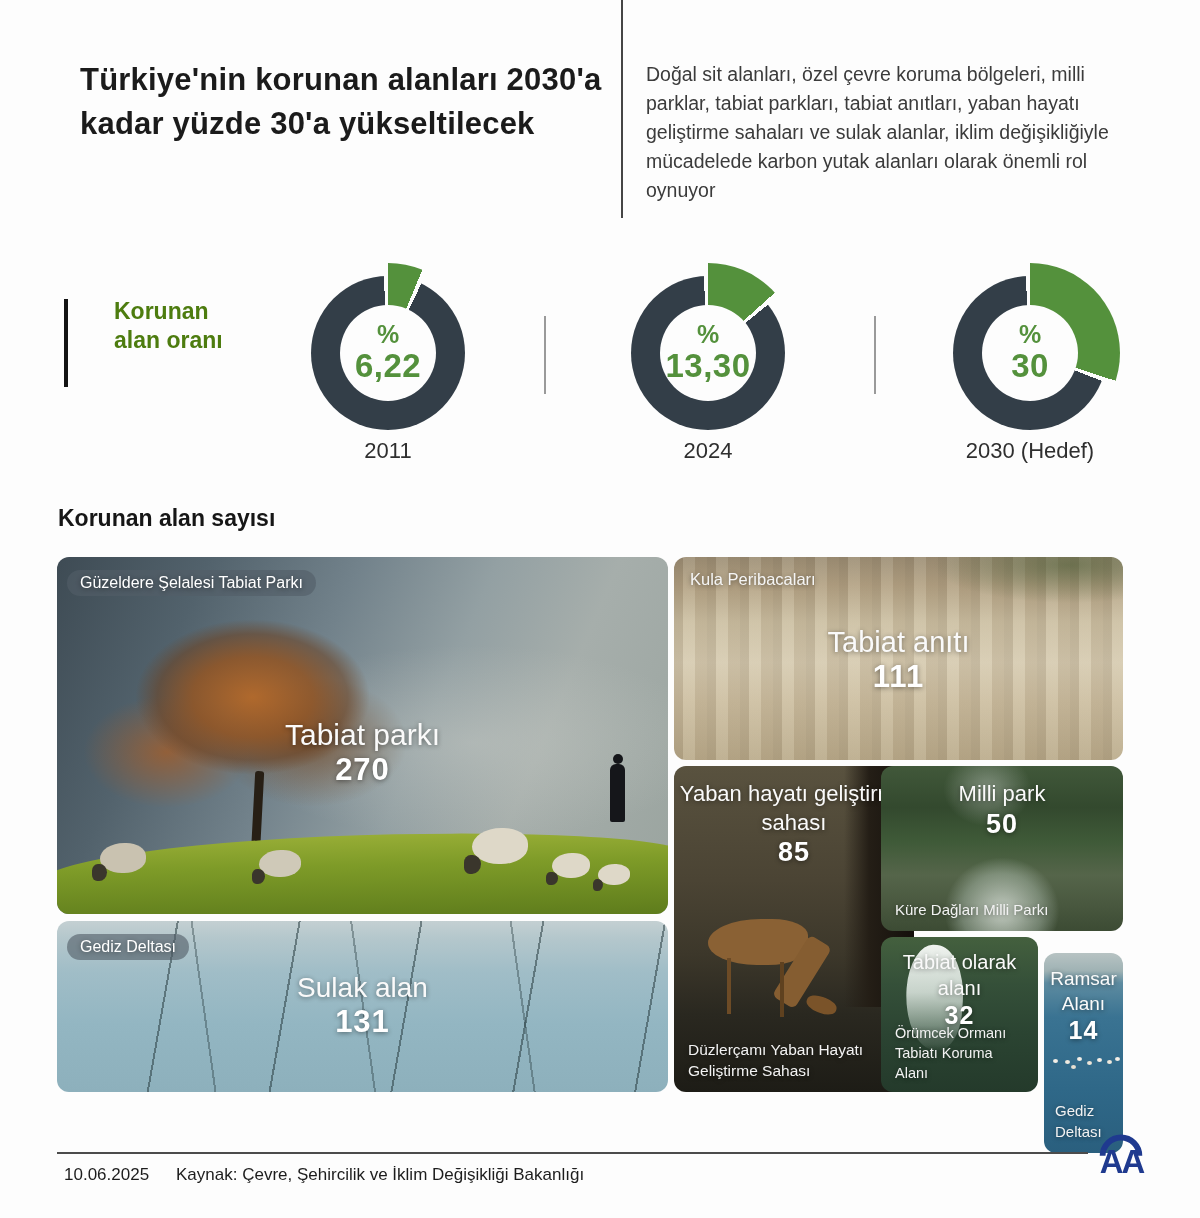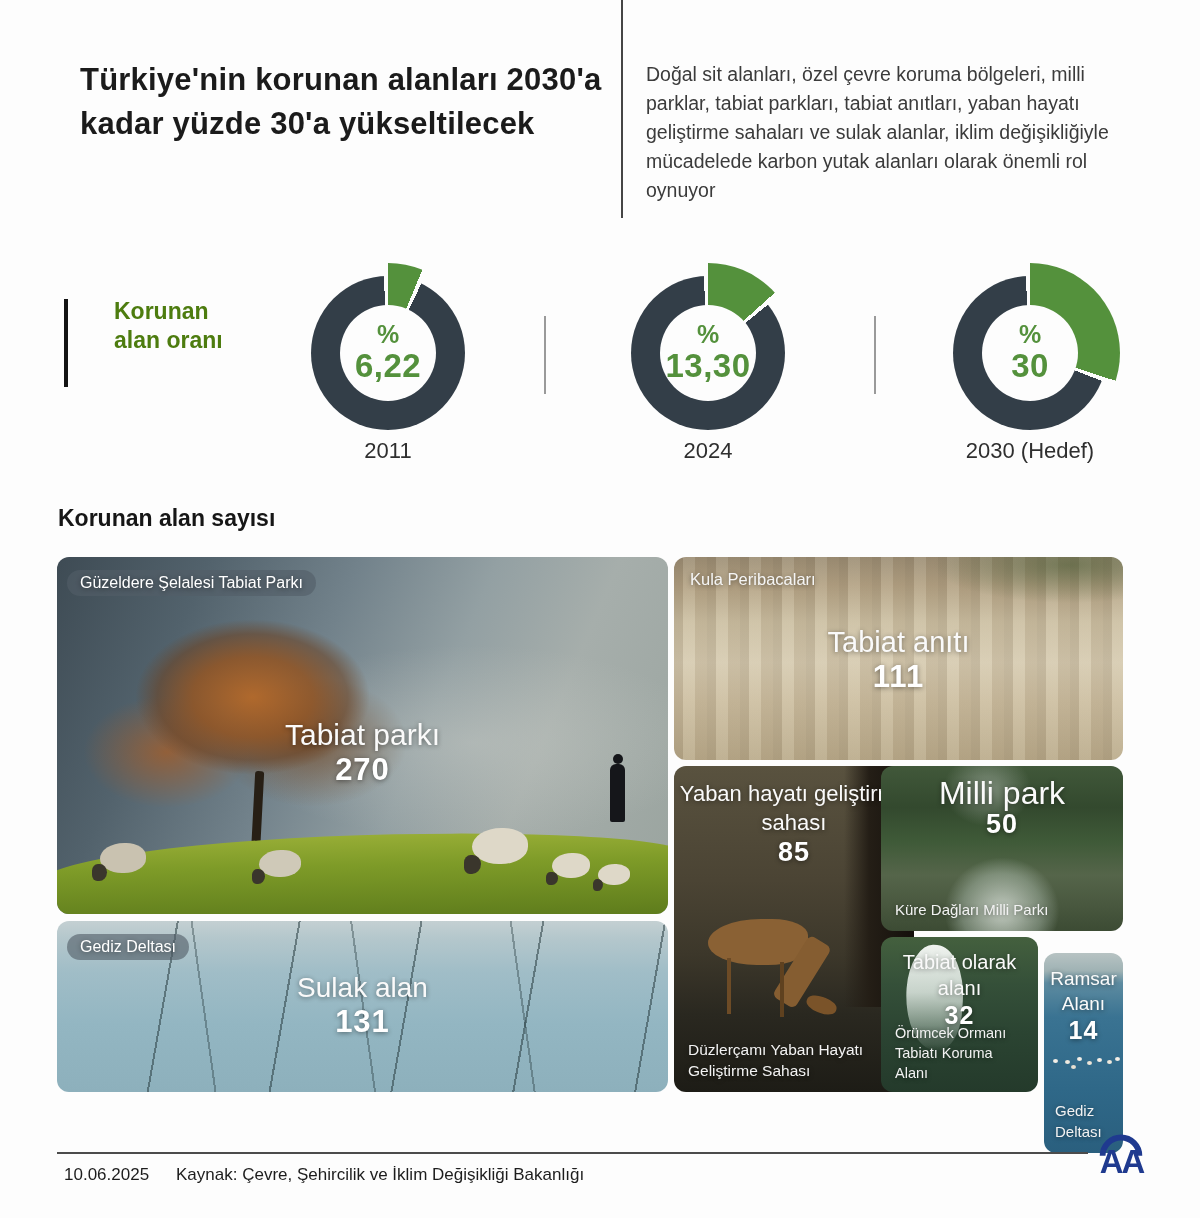--- a/index.html
+++ b/index.html
@@ -101,21 +101,21 @@
   .card-yaban .card-title { font-size:22px; line-height:29px; }
   .card-yaban .card-count { font-size:27px; }
 
   
   .card-milli-park { left:824px; top:209px; width:242px; height:165px;
     background:
       radial-gradient(32% 44% at 50% 88%, rgba(226,233,226,.8), rgba(188,204,192,.4) 52%, transparent 74%),
       radial-gradient(26% 32% at 44% 14%, rgba(198,206,198,.5), transparent 70%),
       linear-gradient(180deg, #41583a 0%, #33492e 25%, #3f5a38 46%, #55654a 66%, #49583f 84%, #3c4b34 100%); }
   .card-milli-park .card-center { top:12px; }
-  .card-milli-park .card-title { font-size:32px; line-height:31px; }
+  .card-milli-park .card-title { font-size:22px; line-height:31px; }
   .card-milli-park .card-count { font-size:27px; }
   .card-milli-park .card-caption { font-size:15px; }
 
   
   .card-tabiat-koruma { left:824px; top:380px; width:157px; height:155px;
     background:linear-gradient(180deg, #44603e 0%, #355039 30%, #2b4432 62%, #243a2b 100%); }
   .waterfall { position:absolute; left:16%; top:5%; width:36%; height:68%;
     background:linear-gradient(175deg, rgba(250,252,250,.95) 0%, rgba(236,244,239,.8) 45%, rgba(214,230,220,.45) 75%, rgba(210,226,216,0) 100%);
     border-radius:45% 55% 40% 60%; transform:rotate(4deg); }
   .card-tabiat-koruma .card-center { top:12px; }

